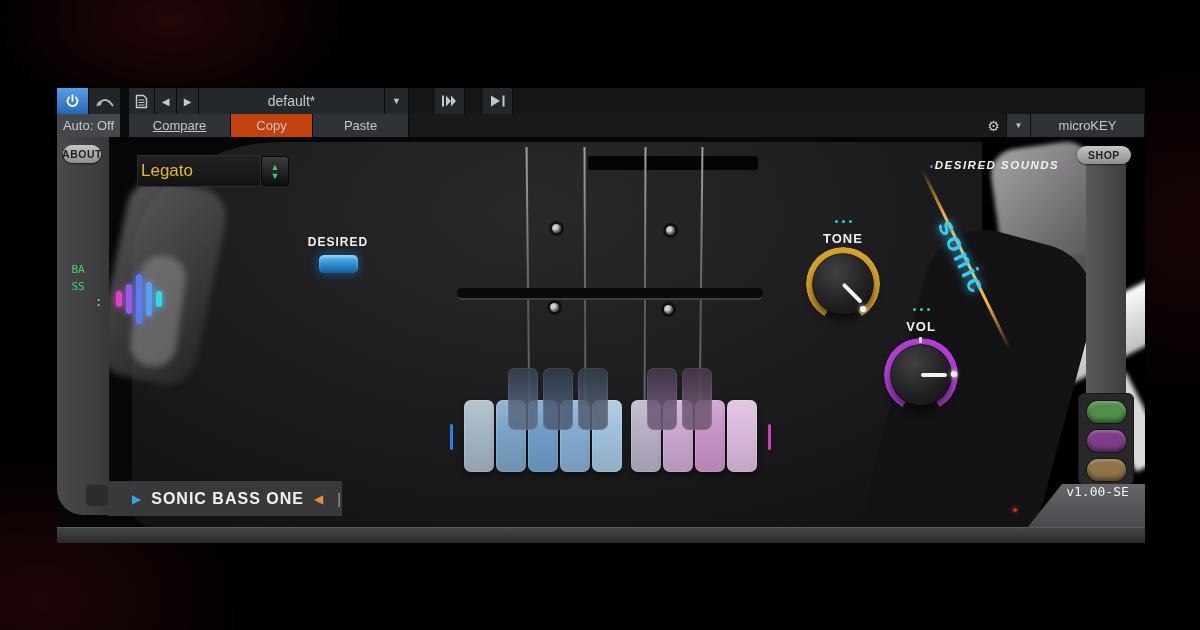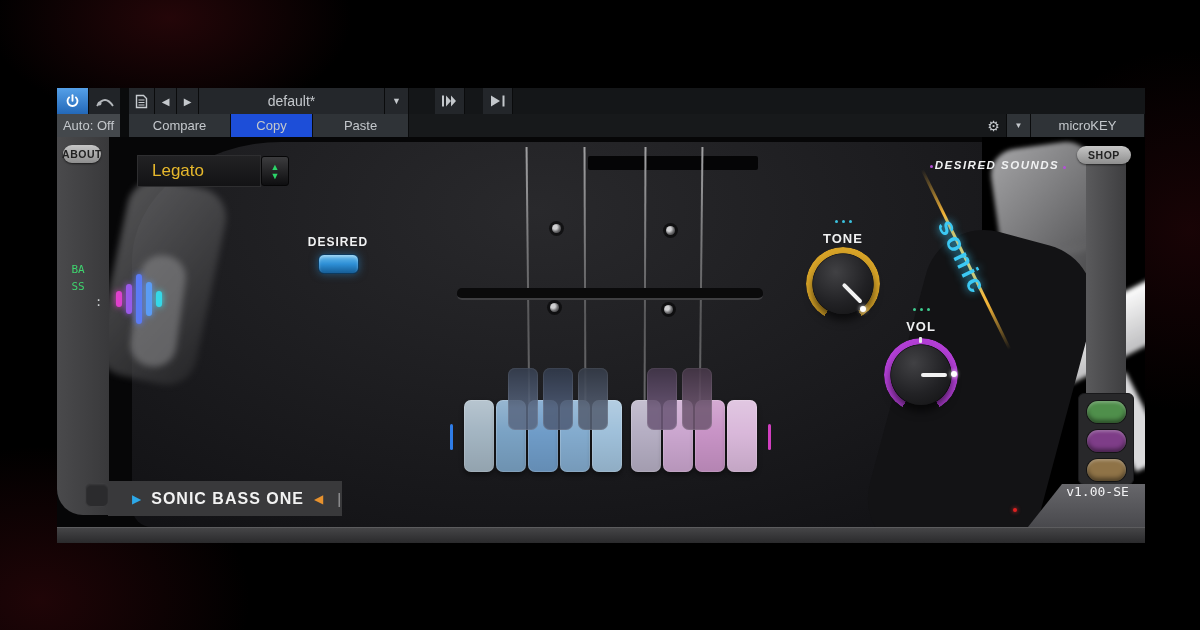--- a/index.html
+++ b/index.html
@@ -22,22 +22,22 @@
   .p-gap{width:8px;background:#0a0b0c;border-right:none!important;}
   .p-doc{width:26px;background:#24272b;}
   .p-arr{width:22px;background:#24272b;font-size:10px;}
   .p-preset{width:186px;background:#24272b;color:#e7eaec;font-size:14px;}
   .p-dd{width:24px;background:#24272b;font-size:9px;color:#9aa0a5;}
   .p-sp{width:26px;background:#141618;border-right:none!important;}
   .p-skip{width:30px;background:#23262a;}
   .p-gapb{width:18px;background:#141618;border-right:none!important;}
   .p-fill{flex:1;background:#141618;border-right:none!important;}
   .p-auto{width:64px;background:#44484c;color:#e2e4e6;font-size:13px;}
-  .p-cmp{width:102px;background:#2f3337;color:#e2e4e6;font-size:13px;}
-  .p-copy{width:82px;background:#1d4ed8;color:#e2e4e6;font-size:13px;}
+  .p-cmp{width:102px;background:#2f3337;color:#e2e4e6;font-size:13px;text-decoration:underline;}
+  .p-copy{width:82px;background:#c2410c;color:#e2e4e6;font-size:13px;}
   .p-paste{width:96px;background:#2f3337;color:#74787c;font-size:13px;}
   .p-fill2{flex:1;background:#17191b;border-right:none!important;}
   .p-gear{width:26px;background:#17191b;font-size:14px;}
   .p-ddev{width:24px;background:#2f3337;font-size:8px;color:#9aa0a5;}
   .p-dev{width:114px;background:#2f3337;color:#d6d9db;font-size:13px;}
 
   
   .gui{left:57px;top:137px;width:1088px;height:390px;background:#060607;overflow:hidden;}
   .body-shape{left:75px;top:5px;width:960px;height:385px;
     border-radius:150px 80px 20px 20px / 120px 70px 20px 20px;
@@ -68,21 +68,21 @@
     box-shadow:0 0 0 3px rgba(0,0,0,.55);}
   .pill{height:18px;border-radius:9px;display:flex;align-items:center;justify-content:center;
     background:linear-gradient(180deg,#c6c6c6,#8e8e8e);color:#222;font-size:10.5px;
     font-weight:bold;letter-spacing:.5px;box-shadow:0 1px 2px rgba(0,0,0,.6);}
   .lrail{left:0;top:0;width:52px;height:378px;border-radius:0 0 0 26px;
     background:linear-gradient(90deg,#4a4a4c,#39393b);}
   .rrail{left:1029px;top:13px;width:40px;height:340px;border-radius:3px;
     background:linear-gradient(90deg,#5a5a5c,#3e3e40);}
   .mode-box{left:80px;top:18px;width:124px;height:32px;display:flex;align-items:center;
     background:linear-gradient(180deg,#222224,#131315);border:1px solid #2e2e30;box-sizing:border-box;}
-  .mode-box span{margin-left:14px;color:#e6b82c;font-size:17px;}
+  .mode-box span{margin-left:3px;color:#e6b82c;font-size:17px;}
   .stepper{left:204px;top:19px;width:28px;height:30px;display:flex;flex-direction:column;
     align-items:center;justify-content:center;gap:1px;border-radius:3px;
     background:linear-gradient(180deg,#3c3c3e,#0e0e10);border:1px solid #060607;box-sizing:border-box;}
   .stepper span{color:#2bd468;font-size:9px;line-height:8px;}
   .visit-txt{left:14px;top:124px;width:14px;font-family:"DejaVu Sans Mono",monospace;
     font-size:11px;line-height:17px;color:#3ed46e;text-align:center;word-break:break-all;}
   .visit-colon{left:38px;top:158px;color:#cfd2d4;font-size:12px;font-family:"DejaVu Sans Mono",monospace;}
   .wave{left:59px;top:134px;width:52px;height:56px;display:flex;align-items:center;gap:4px;}
   .wave i{display:block;width:6px;border-radius:3px;}
   .lbl{color:#f0f1f2;font-weight:bold;letter-spacing:1px;text-align:center;}

